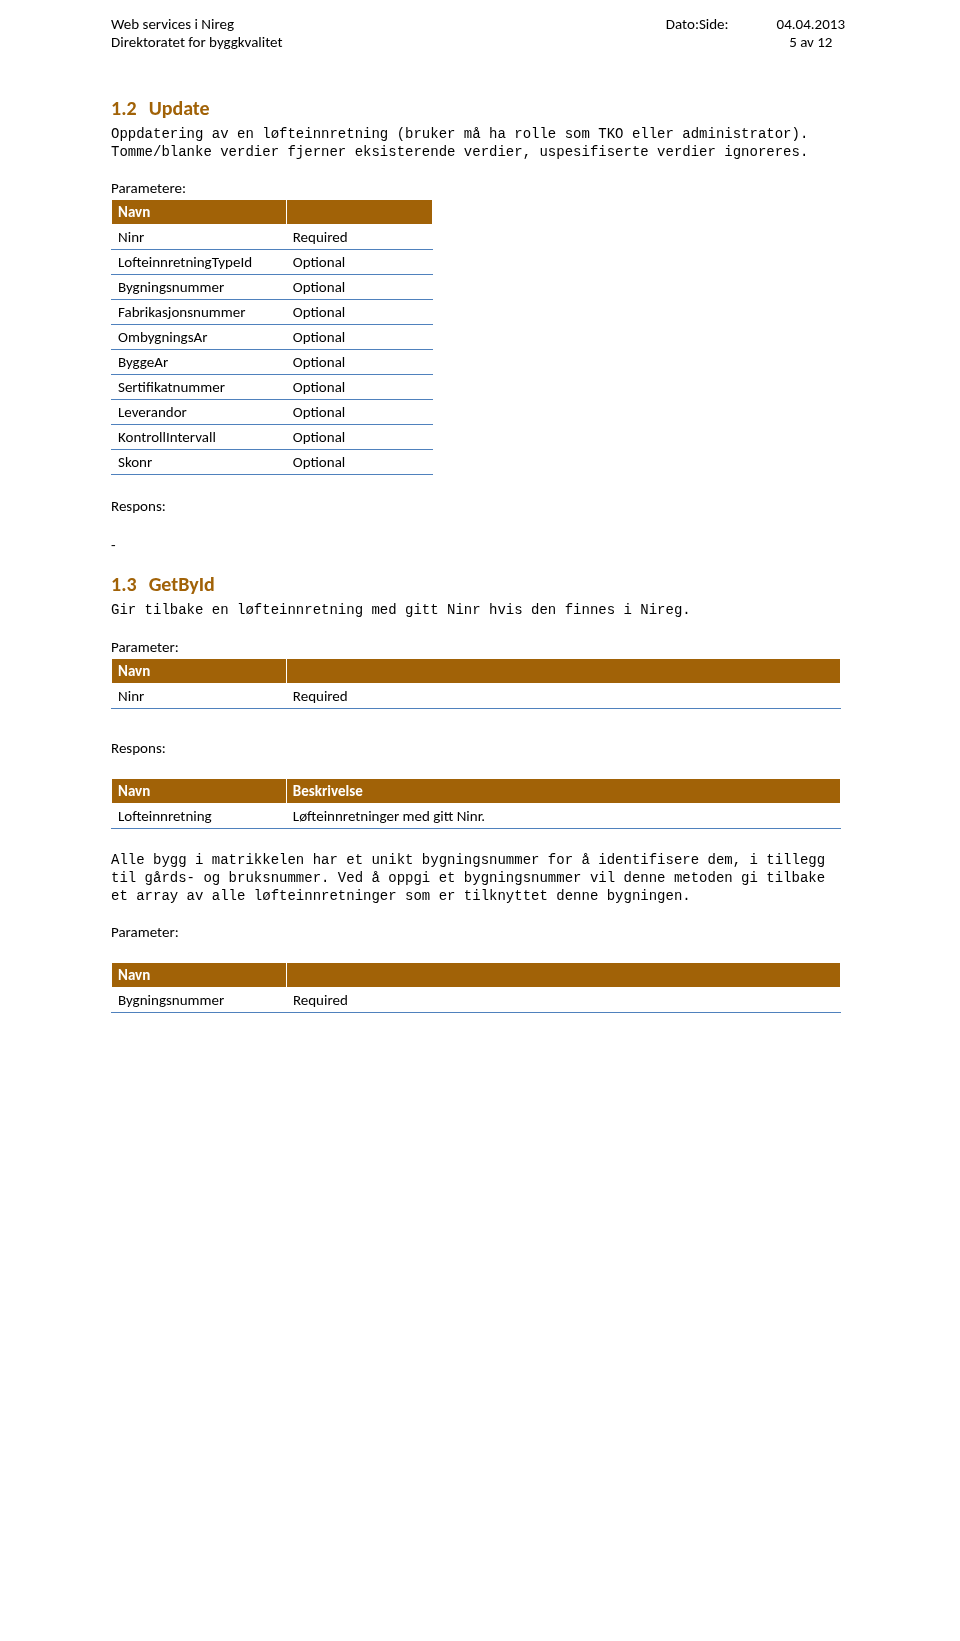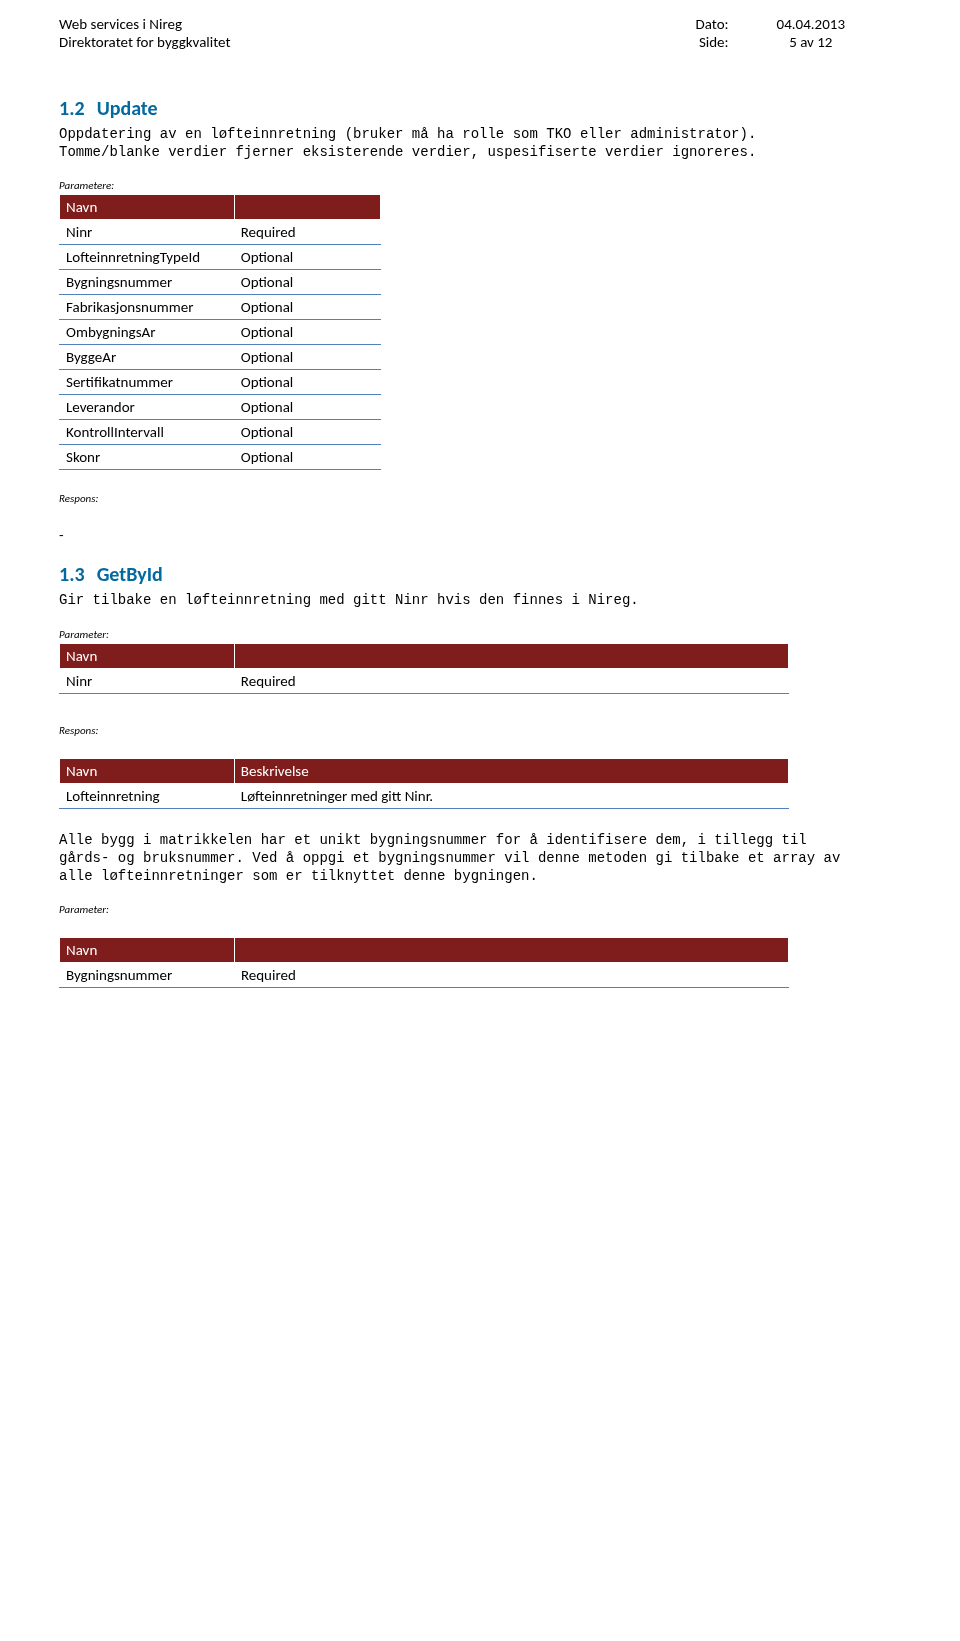--- a/index.html
+++ b/index.html
@@ -4,66 +4,63 @@
 <style>
   body {
     margin: 0;
     padding: 0;
     background: #fff;
     font-family: Calibri, "Segoe UI", Arial, sans-serif;
     color: #000;
     width: 960px;
   }
   .page {
-    padding: 15px 115px 60px 53px;
-    margin-left: 6px;
+    padding: 15px 115px 60px 111px;
   }
   .header {
     display: flex;
     justify-content: space-between;
     font-size: 15px;
     margin-bottom: 45px;
   }
   .header-left {
     display: flex;
     flex-direction: column;
   }
   .header-right {
     display: flex;
   }
   .header-right-labels {
     display: flex;
-    flex-direction: column;
+    flex-direction: row;
     margin-right: 48px;
-    align-items: flex-end;
   }
   .header-right-values {
     display: flex;
     flex-direction: column;
     text-align: center;
   }
   h2 {
     font-size: 20px;
     font-weight: bold;
     margin: 0 0 5px 0;
-    color: #0369a1;
+    color: #a16207;
   }
   h2 .sec-num {
     margin-right: 12px;
   }
   p {
     font-size: 14px;
     margin: 0 0 18px 0;
     line-height: 1.3;
     font-family: Liberation Mono, monospace;
   }
   .param-label {
-    font-size: 11px;
+    font-size: 15px;
     margin: 0 0 2px 0;
-    font-style: italic;
   }
   table {
     border-collapse: collapse;
     font-size: 15px;
     margin-bottom: 22px;
   }
   table.narrow {
     width: 322px;
   }
   table.wide {
@@ -77,23 +74,23 @@
     box-sizing: border-box;
   }
   table.wide td, table.wide th {
     border: 1px solid #fff;
     padding: 3px 6px 3px 6px;
     text-align: left;
     height: 22px;
     box-sizing: border-box;
   }
   th {
-    background: #7f1d1d;
+    background: #a16207;
     color: #fff;
-    font-weight: normal;
+    font-weight: bold;
   }
   table.narrow th:first-child,
   table.narrow td:first-child { width: 175px; }
   table.narrow th:last-child,
   table.narrow td:last-child { width: 147px; }
   table.wide th:first-child,
   table.wide td:first-child { width: 175px; }
   table.wide th:last-child,
   table.wide td:last-child { width: 555px; }
   td {

